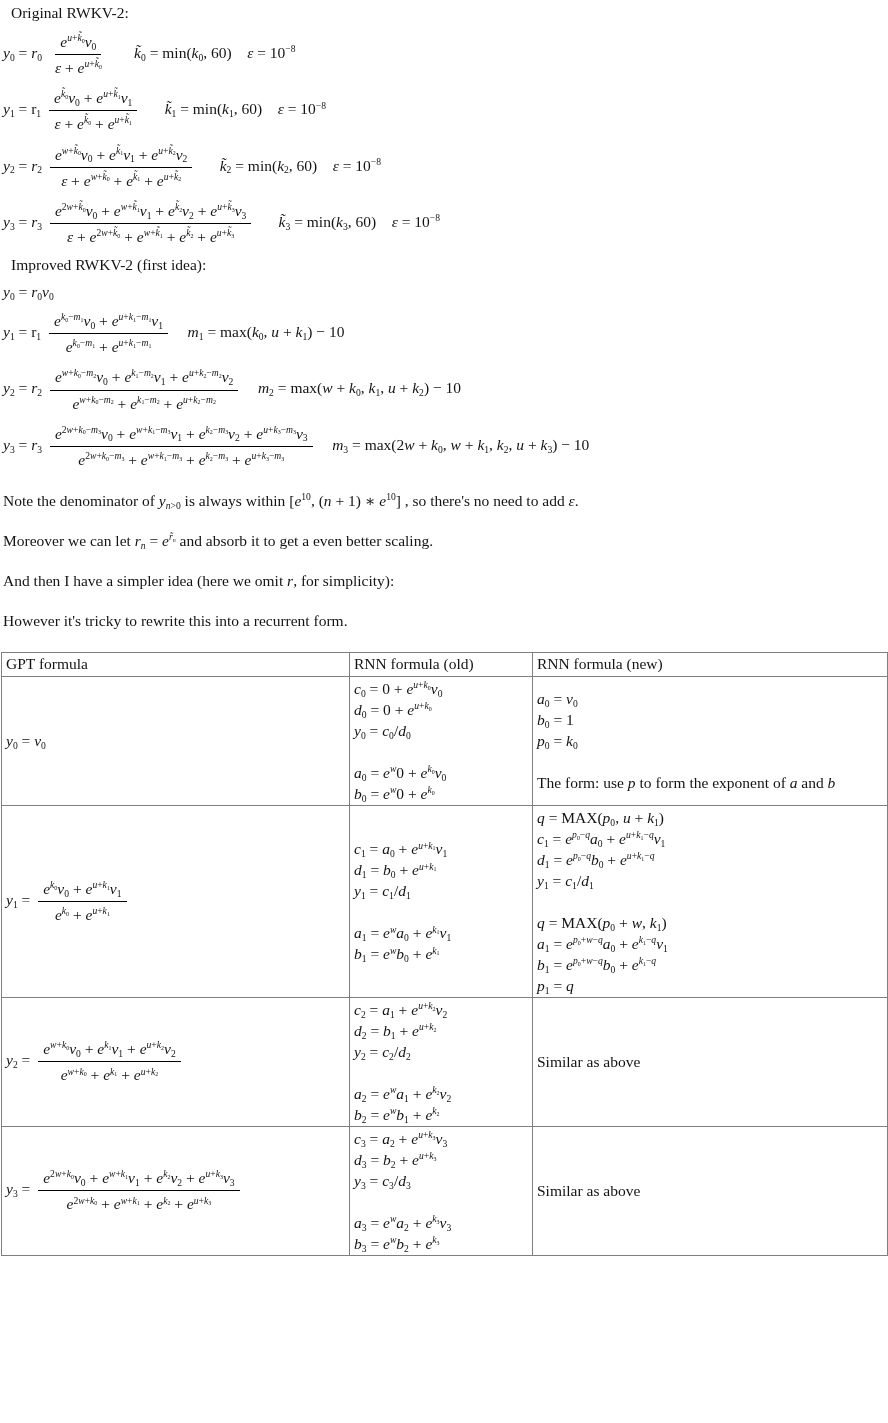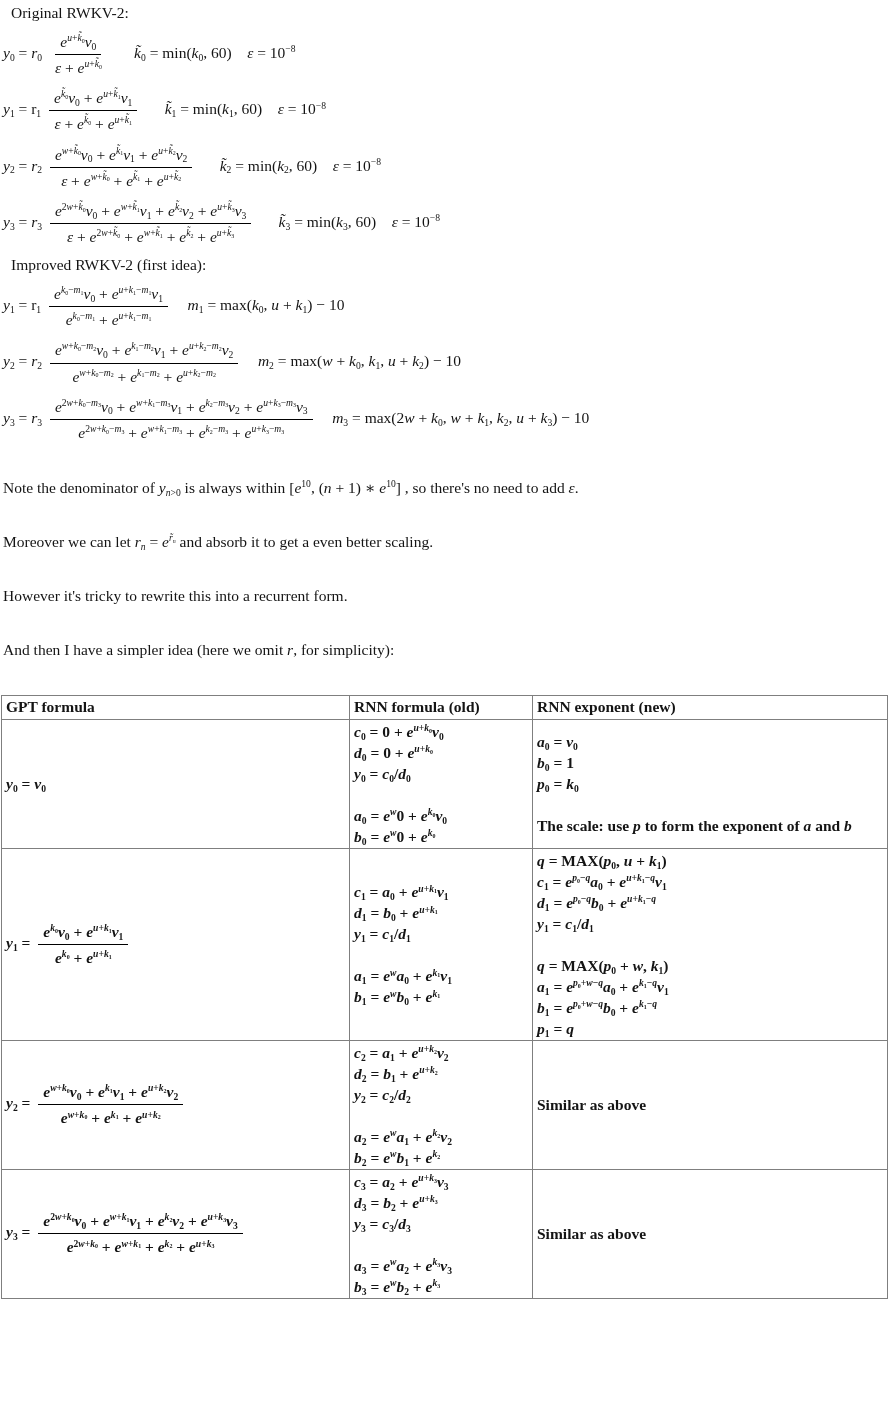--- a/index.html
+++ b/index.html
@@ -7,21 +7,21 @@
   body {
     width: 888px;
     background: #ffffff;
     color: #141414;
     font-family: "Liberation Serif", "DejaVu Serif", serif;
     font-size: 15.5px;
     padding: 2px 0 2px 3px;
   }
   .h { margin: 2px 0 0 8px; }
   .formula { margin: 9px 0; white-space: nowrap; }
-  .note { margin: 36px 0; }
+  .note { margin: 22px 0; }
   i { font-style: italic; }
   .rm { font-style: normal; }
   sup, sub {
     font-size: 62%;
     line-height: 0;
     position: relative;
     vertical-align: baseline;
   }
   sup { bottom: 0.62em; }
   sub { top: 0.28em; }
@@ -40,21 +40,21 @@
     border-collapse: collapse;
     table-layout: fixed;
     width: 886px;
     margin: 14px 0 0 -2px;
   }
   table.cmp th, table.cmp td {
     border: 1px solid #7f7f7f;
     padding: 1px 4px;
     text-align: left;
     vertical-align: middle;
-    font-weight: bold;
+    font-weight: normal;
     overflow: hidden;
   }
   table.cmp th { height: 24px; }
   td.gpt { white-space: nowrap; }
   .mline { line-height: 21px; min-height: 21px; white-space: nowrap; }
 </style>
 </head>
 <body>
 
 <div>
@@ -71,68 +71,69 @@
   <div class="formula"><i>y</i><sub>2</sub> = <i>r</i><sub>2</sub> <span class="frac">
         <span class="num"><i>e</i><sup><i>w</i>+<i>k̃</i><sub>0</sub></sup><i>v</i><sub>0</sub> + <i>e</i><sup><i>k̃</i><sub>1</sub></sup><i>v</i><sub>1</sub> + <i>e</i><sup><i>u</i>+<i>k̃</i><sub>2</sub></sup><i>v</i><sub>2</sub></span>
         <span class="den"><i>ε</i> + <i>e</i><sup><i>w</i>+<i>k̃</i><sub>0</sub></sup> + <i>e</i><sup><i>k̃</i><sub>1</sub></sup> + <i>e</i><sup><i>u</i>+<i>k̃</i><sub>2</sub></sup></span>
       </span>  <i>k̃</i><sub>2</sub> = <span class="rm">min</span>(<i>k</i><sub>2</sub>, 60) <i>ε</i> = 10<sup>−8</sup></div>
   <div class="formula"><i>y</i><sub>3</sub> = <i>r</i><sub>3</sub> <span class="frac">
         <span class="num"><i>e</i><sup>2<i>w</i>+<i>k̃</i><sub>0</sub></sup><i>v</i><sub>0</sub> + <i>e</i><sup><i>w</i>+<i>k̃</i><sub>1</sub></sup><i>v</i><sub>1</sub> + <i>e</i><sup><i>k̃</i><sub>2</sub></sup><i>v</i><sub>2</sub> + <i>e</i><sup><i>u</i>+<i>k̃</i><sub>3</sub></sup><i>v</i><sub>3</sub></span>
         <span class="den"><i>ε</i> + <i>e</i><sup>2<i>w</i>+<i>k̃</i><sub>0</sub></sup> + <i>e</i><sup><i>w</i>+<i>k̃</i><sub>1</sub></sup> + <i>e</i><sup><i>k̃</i><sub>2</sub></sup> + <i>e</i><sup><i>u</i>+<i>k̃</i><sub>3</sub></sup></span>
       </span>  <i>k̃</i><sub>3</sub> = <span class="rm">min</span>(<i>k</i><sub>3</sub>, 60) <i>ε</i> = 10<sup>−8</sup></div>
 
   <p class="h">Improved RWKV-2 (first idea):</p>
+  <div class="formula"><i>y</i><sub>0</sub> = <i>r</i><sub>0</sub><i>v</i><sub>0</sub></div>
   <div class="formula"><i>y</i><sub>1</sub> = <span class="rm">r</span><sub>1</sub> <span class="frac">
         <span class="num"><i>e</i><sup><i>k</i><sub>0</sub>−<i>m</i><sub>1</sub></sup><i>v</i><sub>0</sub> + <i>e</i><sup><i>u</i>+<i>k</i><sub>1</sub>−<i>m</i><sub>1</sub></sup><i>v</i><sub>1</sub></span>
         <span class="den"><i>e</i><sup><i>k</i><sub>0</sub>−<i>m</i><sub>1</sub></sup> + <i>e</i><sup><i>u</i>+<i>k</i><sub>1</sub>−<i>m</i><sub>1</sub></sup></span>
       </span> <i>m</i><sub>1</sub> = <span class="rm">max</span>(<i>k</i><sub>0</sub>, <i>u</i> + <i>k</i><sub>1</sub>) − 10</div>
   <div class="formula"><i>y</i><sub>2</sub> = <i>r</i><sub>2</sub> <span class="frac">
         <span class="num"><i>e</i><sup><i>w</i>+<i>k</i><sub>0</sub>−<i>m</i><sub>2</sub></sup><i>v</i><sub>0</sub> + <i>e</i><sup><i>k</i><sub>1</sub>−<i>m</i><sub>2</sub></sup><i>v</i><sub>1</sub> + <i>e</i><sup><i>u</i>+<i>k</i><sub>2</sub>−<i>m</i><sub>2</sub></sup><i>v</i><sub>2</sub></span>
         <span class="den"><i>e</i><sup><i>w</i>+<i>k</i><sub>0</sub>−<i>m</i><sub>2</sub></sup> + <i>e</i><sup><i>k</i><sub>1</sub>−<i>m</i><sub>2</sub></sup> + <i>e</i><sup><i>u</i>+<i>k</i><sub>2</sub>−<i>m</i><sub>2</sub></sup></span>
       </span> <i>m</i><sub>2</sub> = <span class="rm">max</span>(<i>w</i> + <i>k</i><sub>0</sub>, <i>k</i><sub>1</sub>, <i>u</i> + <i>k</i><sub>2</sub>) − 10</div>
   <div class="formula"><i>y</i><sub>3</sub> = <i>r</i><sub>3</sub> <span class="frac">
         <span class="num"><i>e</i><sup>2<i>w</i>+<i>k</i><sub>0</sub>−<i>m</i><sub>3</sub></sup><i>v</i><sub>0</sub> + <i>e</i><sup><i>w</i>+<i>k</i><sub>1</sub>−<i>m</i><sub>3</sub></sup><i>v</i><sub>1</sub> + <i>e</i><sup><i>k</i><sub>2</sub>−<i>m</i><sub>3</sub></sup><i>v</i><sub>2</sub> + <i>e</i><sup><i>u</i>+<i>k</i><sub>3</sub>−<i>m</i><sub>3</sub></sup><i>v</i><sub>3</sub></span>
         <span class="den"><i>e</i><sup>2<i>w</i>+<i>k</i><sub>0</sub>−<i>m</i><sub>3</sub></sup> + <i>e</i><sup><i>w</i>+<i>k</i><sub>1</sub>−<i>m</i><sub>3</sub></sup> + <i>e</i><sup><i>k</i><sub>2</sub>−<i>m</i><sub>3</sub></sup> + <i>e</i><sup><i>u</i>+<i>k</i><sub>3</sub>−<i>m</i><sub>3</sub></sup></span>
       </span> <i>m</i><sub>3</sub> = <span class="rm">max</span>(2<i>w</i> + <i>k</i><sub>0</sub>, <i>w</i> + <i>k</i><sub>1</sub>, <i>k</i><sub>2</sub>, <i>u</i> + <i>k</i><sub>3</sub>) − 10</div>
 
   <p class="note">Note the denominator of <i>y</i><sub><i>n</i>&gt;0</sub> is always within [<i>e</i><sup>10</sup>, (<i>n</i> + 1) ∗ <i>e</i><sup>10</sup>] , so there's no need to add <i>ε</i>.</p>
   <p class="note">Moreover we can let <i>r</i><sub><i>n</i></sub> = <i>e</i><sup><i>r̃</i><sub><i>n</i></sub></sup> and absorb it to get a even better scaling.</p>
+  <p class="note">And then I have a simpler idea (here we omit <i>r</i>, for simplicity):</p>
   <p class="note">However it's tricky to rewrite this into a recurrent form.</p>
-  <p class="note">And then I have a simpler idea (here we omit <i>r</i>, for simplicity):</p>
 
   <table class="cmp">
     <colgroup>
       <col style="width:348px">
       <col style="width:183px">
       <col style="width:355px">
     </colgroup>
     <thead>
       <tr>
         <th>GPT formula</th>
         <th>RNN formula (old)</th>
-        <th>RNN exponent (new)</th>
+        <th>RNN formula (new)</th>
       </tr>
     </thead>
     <tbody>
       <tr>
         <td class="gpt"><i>y</i><sub>0</sub> = <i>v</i><sub>0</sub></td>
         <td>
             <div class="mline"><i>c</i><sub>0</sub> = 0 + <i>e</i><sup><i>u</i>+<i>k</i><sub>0</sub></sup><i>v</i><sub>0</sub></div>
             <div class="mline"><i>d</i><sub>0</sub> = 0 + <i>e</i><sup><i>u</i>+<i>k</i><sub>0</sub></sup></div>
             <div class="mline"><i>y</i><sub>0</sub> = <i>c</i><sub>0</sub>/<i>d</i><sub>0</sub></div>
             <div class="mline">&nbsp;</div>
             <div class="mline"><i>a</i><sub>0</sub> = <i>e</i><sup><i>w</i></sup>0 + <i>e</i><sup><i>k</i><sub>0</sub></sup><i>v</i><sub>0</sub></div>
             <div class="mline"><i>b</i><sub>0</sub> = <i>e</i><sup><i>w</i></sup>0 + <i>e</i><sup><i>k</i><sub>0</sub></sup></div>
           </td>
         <td>
             <div class="mline"><i>a</i><sub>0</sub> = <i>v</i><sub>0</sub></div>
             <div class="mline"><i>b</i><sub>0</sub> = 1</div>
             <div class="mline"><i>p</i><sub>0</sub> = <i>k</i><sub>0</sub></div>
             <div class="mline">&nbsp;</div>
-            <div class="mline"><span class="rm">The scale: use </span><i>p</i><span class="rm"> to form the exponent of </span><i>a</i><span class="rm"> and </span><i>b</i></div>
+            <div class="mline"><span class="rm">The form: use </span><i>p</i><span class="rm"> to form the exponent of </span><i>a</i><span class="rm"> and </span><i>b</i></div>
           </td>
       </tr>
       <tr>
         <td class="gpt"><i>y</i><sub>1</sub> = <span class="frac">
               <span class="num"><i>e</i><sup><i>k</i><sub>0</sub></sup><i>v</i><sub>0</sub> + <i>e</i><sup><i>u</i>+<i>k</i><sub>1</sub></sup><i>v</i><sub>1</sub></span>
               <span class="den"><i>e</i><sup><i>k</i><sub>0</sub></sup> + <i>e</i><sup><i>u</i>+<i>k</i><sub>1</sub></sup></span>
             </span></td>
         <td>
             <div class="mline"><i>c</i><sub>1</sub> = <i>a</i><sub>0</sub> + <i>e</i><sup><i>u</i>+<i>k</i><sub>1</sub></sup><i>v</i><sub>1</sub></div>
             <div class="mline"><i>d</i><sub>1</sub> = <i>b</i><sub>0</sub> + <i>e</i><sup><i>u</i>+<i>k</i><sub>1</sub></sup></div>

